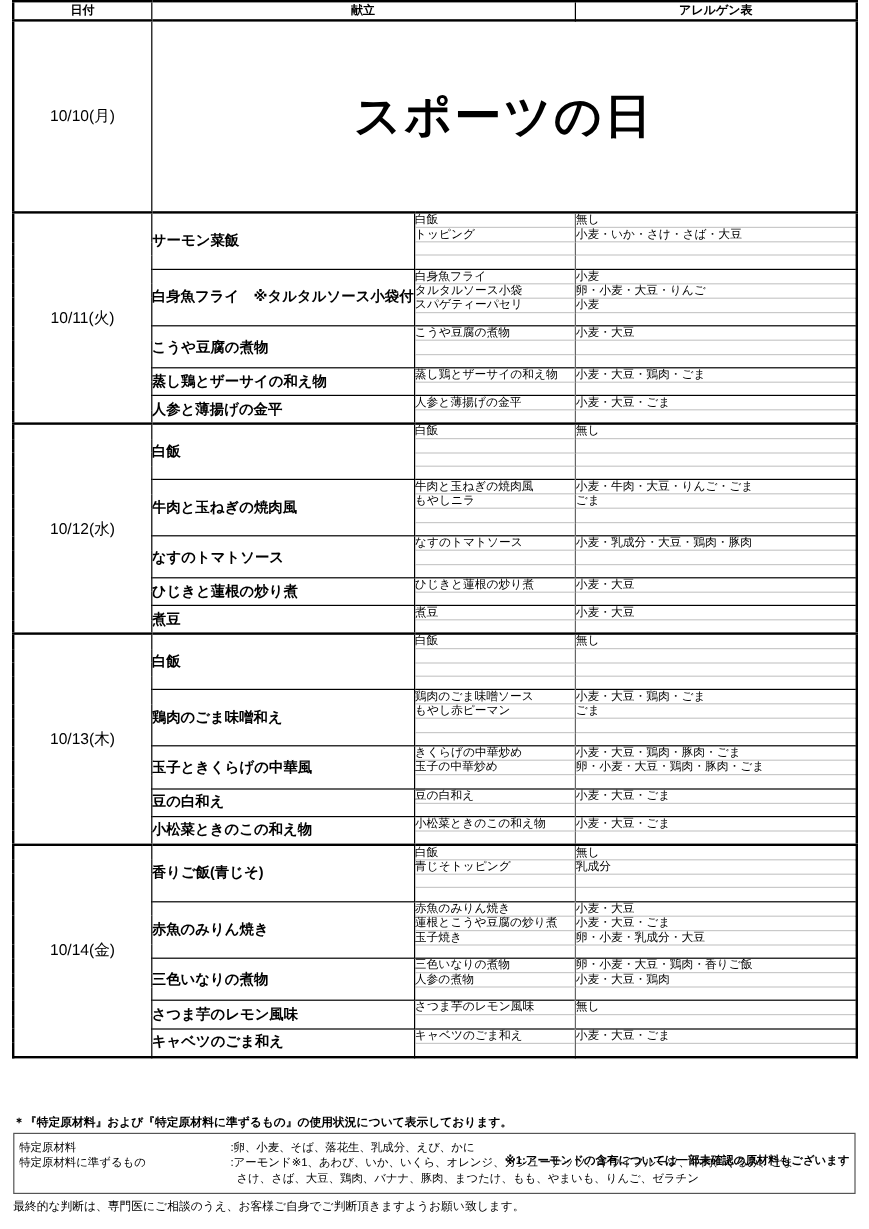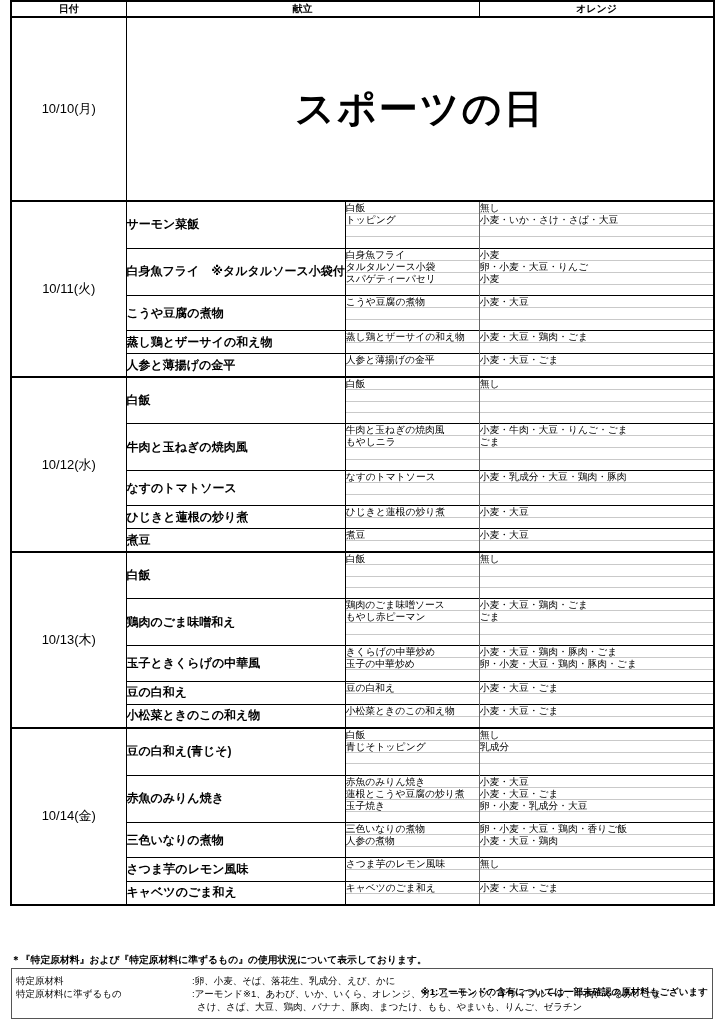--- a/index.html
+++ b/index.html
@@ -15,21 +15,21 @@
   table.menu-table {
     border-collapse:collapse; table-layout:fixed;
     margin-left:10px; border:2px solid #000;
   }
   table.menu-table th, table.menu-table td { padding:0; overflow:hidden; }
   tr.head-row th {
     font-size:10px; font-weight:bold; height:13px;
     border:1px solid #000; border-top:2px solid #000; text-align:center;
   }
   tbody tr { height:11.4px; }
-  tr.holiday-row { height:184px;padding-left:44px; }
+  tr.holiday-row { height:160px;padding-left:44px; }
   .date-cell {
     text-align:center; vertical-align:middle; font-size:13px;
     border-right:1px solid #000; font-weight:normal;
   }
   .menu-name-cell {
     vertical-align:middle; font-weight:bold; font-size:12px;
     padding-left:4px; border-right:1px solid #000; white-space:nowrap;
   }
   .dish-cell, .allergen-cell {
     font-size:9.8px; line-height:11px; padding-left:3px;
@@ -64,21 +64,21 @@
     <colgroup>
       <col style="width:115px">
       <col style="width:218px">
       <col style="width:134px">
       <col style="width:235px">
     </colgroup>
     <thead>
       <tr class="head-row">
         <th>日付</th>
         <th colspan="2">献立</th>
-        <th>オレンジ</th>
+        <th>アレルゲン表</th>
       </tr>
     </thead>
     <tbody id="table-body">
         <tr class="day-first holiday-row">
           <td class="date-cell">10/10(月)</td>
           <td class="holiday-cell" colspan="3">スポーツの日</td>
         </tr>
         <tr class="day-first">
           <td class="date-cell" rowspan="15">10/11(火)</td>
           <td class="menu-name-cell" rowspan="4">サーモン菜飯</td>
@@ -272,21 +272,21 @@
           <td class="menu-name-cell" rowspan="2">小松菜ときのこの和え物</td>
           <td class="dish-cell">小松菜ときのこの和え物</td>
           <td class="allergen-cell">小麦・大豆・ごま</td>
         </tr>
         <tr class="sub-line">
           <td class="dish-cell"></td>
           <td class="allergen-cell"></td>
         </tr>
         <tr class="day-first">
           <td class="date-cell" rowspan="15">10/14(金)</td>
-          <td class="menu-name-cell" rowspan="4">豆の白和え(青じそ)</td>
+          <td class="menu-name-cell" rowspan="4">香りご飯(青じそ)</td>
           <td class="dish-cell">白飯</td>
           <td class="allergen-cell">無し</td>
         </tr>
         <tr class="sub-line">
           <td class="dish-cell">青じそトッピング</td>
           <td class="allergen-cell">乳成分</td>
         </tr>
         <tr class="sub-line">
           <td class="dish-cell"></td>
           <td class="allergen-cell"></td>

